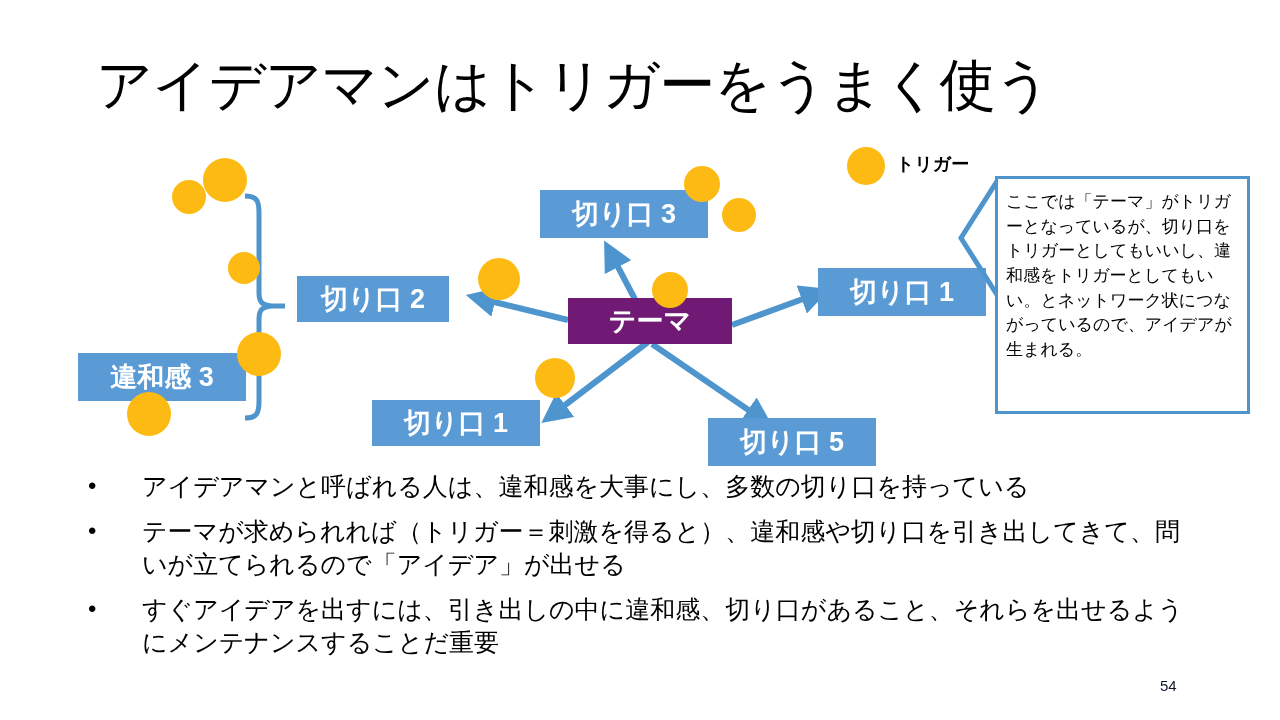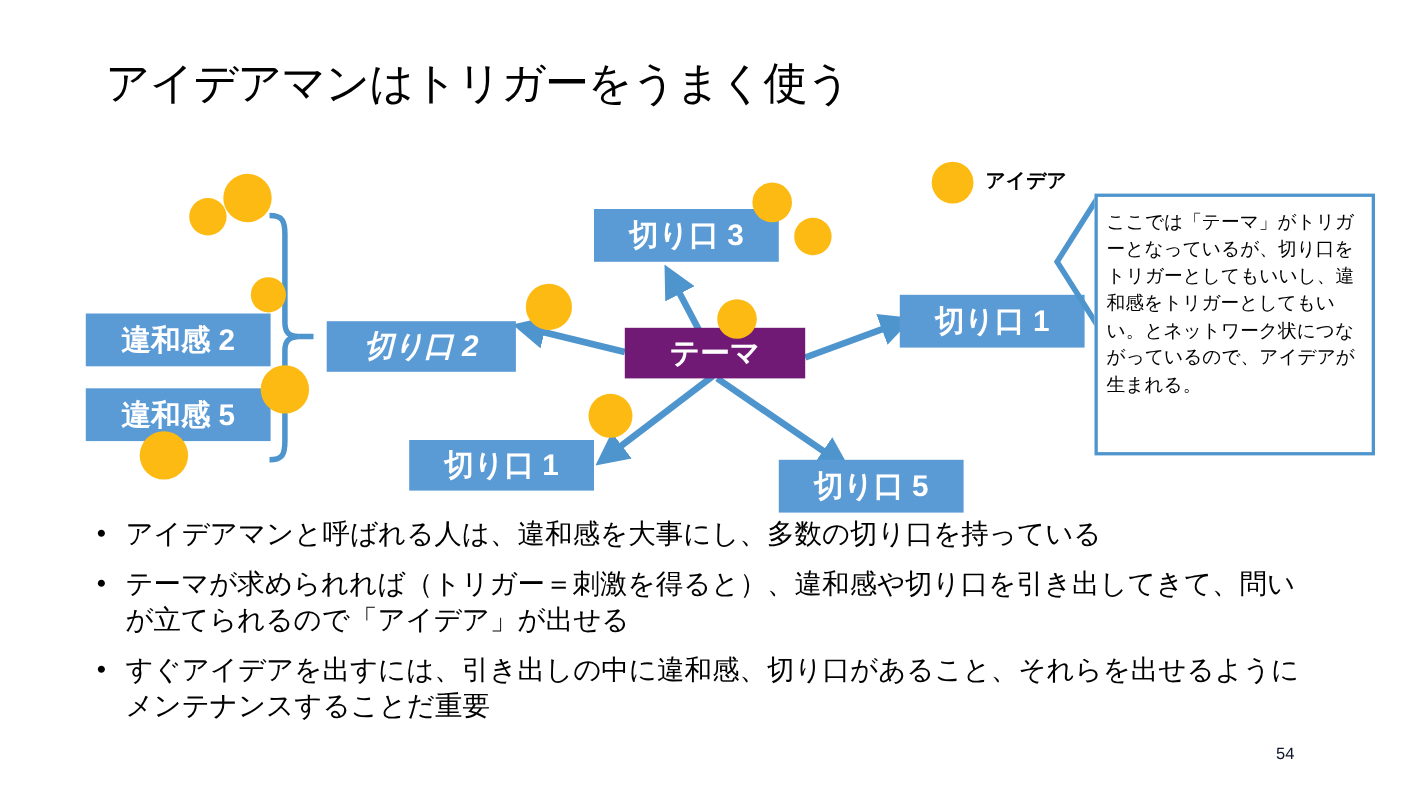--- a/index.html
+++ b/index.html
@@ -17,21 +17,21 @@
     background: #ffffff;
     overflow: hidden;
   }
 
   
   #slide-title {
     position: absolute;
     left: 96px;
     top: 54px;
     width: 1100px;
-    font-size: 40px;
+    font-size: 56px;
     line-height: 1.1;
     color: #000000;
     letter-spacing: -1px;
     white-space: nowrap;
   }
 
   
   .dbox {
     position: absolute;
     background: #5B9BD5;
@@ -140,20 +140,21 @@
   }
   .bullet-marker {
     flex: 0 0 auto;
     width: 26px;
     font-size: 24px;
     line-height: 1.32;
     color: #000000;
   }
   .bullet-text {
     flex: 1 1 auto;
+    margin-left: 28px;
   }
 
   
   #page-number {
     position: absolute;
     left: 1160px;
     top: 677px;
     font-size: 15px;
     color: #0f172a;
   }
@@ -182,28 +183,25 @@
 
     <line x1="652" y1="344" x2="766" y2="422" stroke="#4E95CE" stroke-width="6" marker-end="url(#ah)"></line>
   </svg>
 
   <svg id="brace" viewBox="0 0 46 230">
     <path d="M2,3 C14,3 16,8 16,20 L16,100 C16,110 20,112 28,113
              C20,114 16,116 16,126 L16,208 C16,220 14,225 2,225" fill="none" stroke="#4E95CE" stroke-width="5"></path>
     <path d="M28,113 L42,113" fill="none" stroke="#4E95CE" stroke-width="5"></path>
   </svg>
 
-  <div class="dbox" style="left:78px;  top:285px; width:168px; height:48px;">
-    <span>違和感 2</span>
-  </div>
   <div class="dbox" style="left:78px;  top:353px; width:168px; height:48px;">
-    <span>違和感 5</span>
-  </div>
-
-  <div class="dbox" style="left:297px; top:292px; width:172px; height:46px;font-style:italic;">
+    <span>違和感 3</span>
+  </div>
+
+  <div class="dbox" style="left:297px; top:276px; width:152px; height:46px;">
     <span>切り口 2</span>
   </div>
   <div class="dbox" style="left:540px; top:190px; width:168px; height:48px;">
     <span>切り口 3</span>
   </div>
   <div class="dbox" style="left:818px; top:268px; width:168px; height:48px;">
     <span>切り口 1</span>
   </div>
   <div class="dbox" style="left:372px; top:400px; width:168px; height:46px;">
     <span>切り口 1</span>
@@ -221,21 +219,21 @@
   <div class="circle" style="left:228px; top:252px; width:32px; height:32px;"></div>
   <div class="circle" style="left:237px; top:332px; width:44px; height:44px;"></div>
   <div class="circle" style="left:127px; top:392px; width:44px; height:44px;"></div>
   <div class="circle" style="left:478px; top:258px; width:42px; height:42px;"></div>
   <div class="circle" style="left:535px; top:358px; width:40px; height:40px;"></div>
   <div class="circle" style="left:652px; top:272px; width:36px; height:36px;"></div>
   <div class="circle" style="left:684px; top:166px; width:36px; height:36px;"></div>
   <div class="circle" style="left:722px; top:198px; width:34px; height:34px;"></div>
 
   <div id="legend-swatch"></div>
-  <div id="legend-label">アイデア</div>
+  <div id="legend-label">トリガー</div>
 
   <svg id="callout-tail" viewBox="0 0 46 125">
     <path d="M44,2 L6,62 L44,122" fill="none" stroke="#4E95CE" stroke-width="5"></path>
   </svg>
   <div id="callout-box"></div>
   <div id="callout-text">ここでは「テーマ」がトリガーとなっているが、切り口をトリガーとしてもいいし、違和感をトリガーとしてもいい。とネットワーク状につながっているので、アイデアが生まれる。</div>
 
   <div id="bullets">
     <div class="bullet">
       <span class="bullet-marker">•</span>

